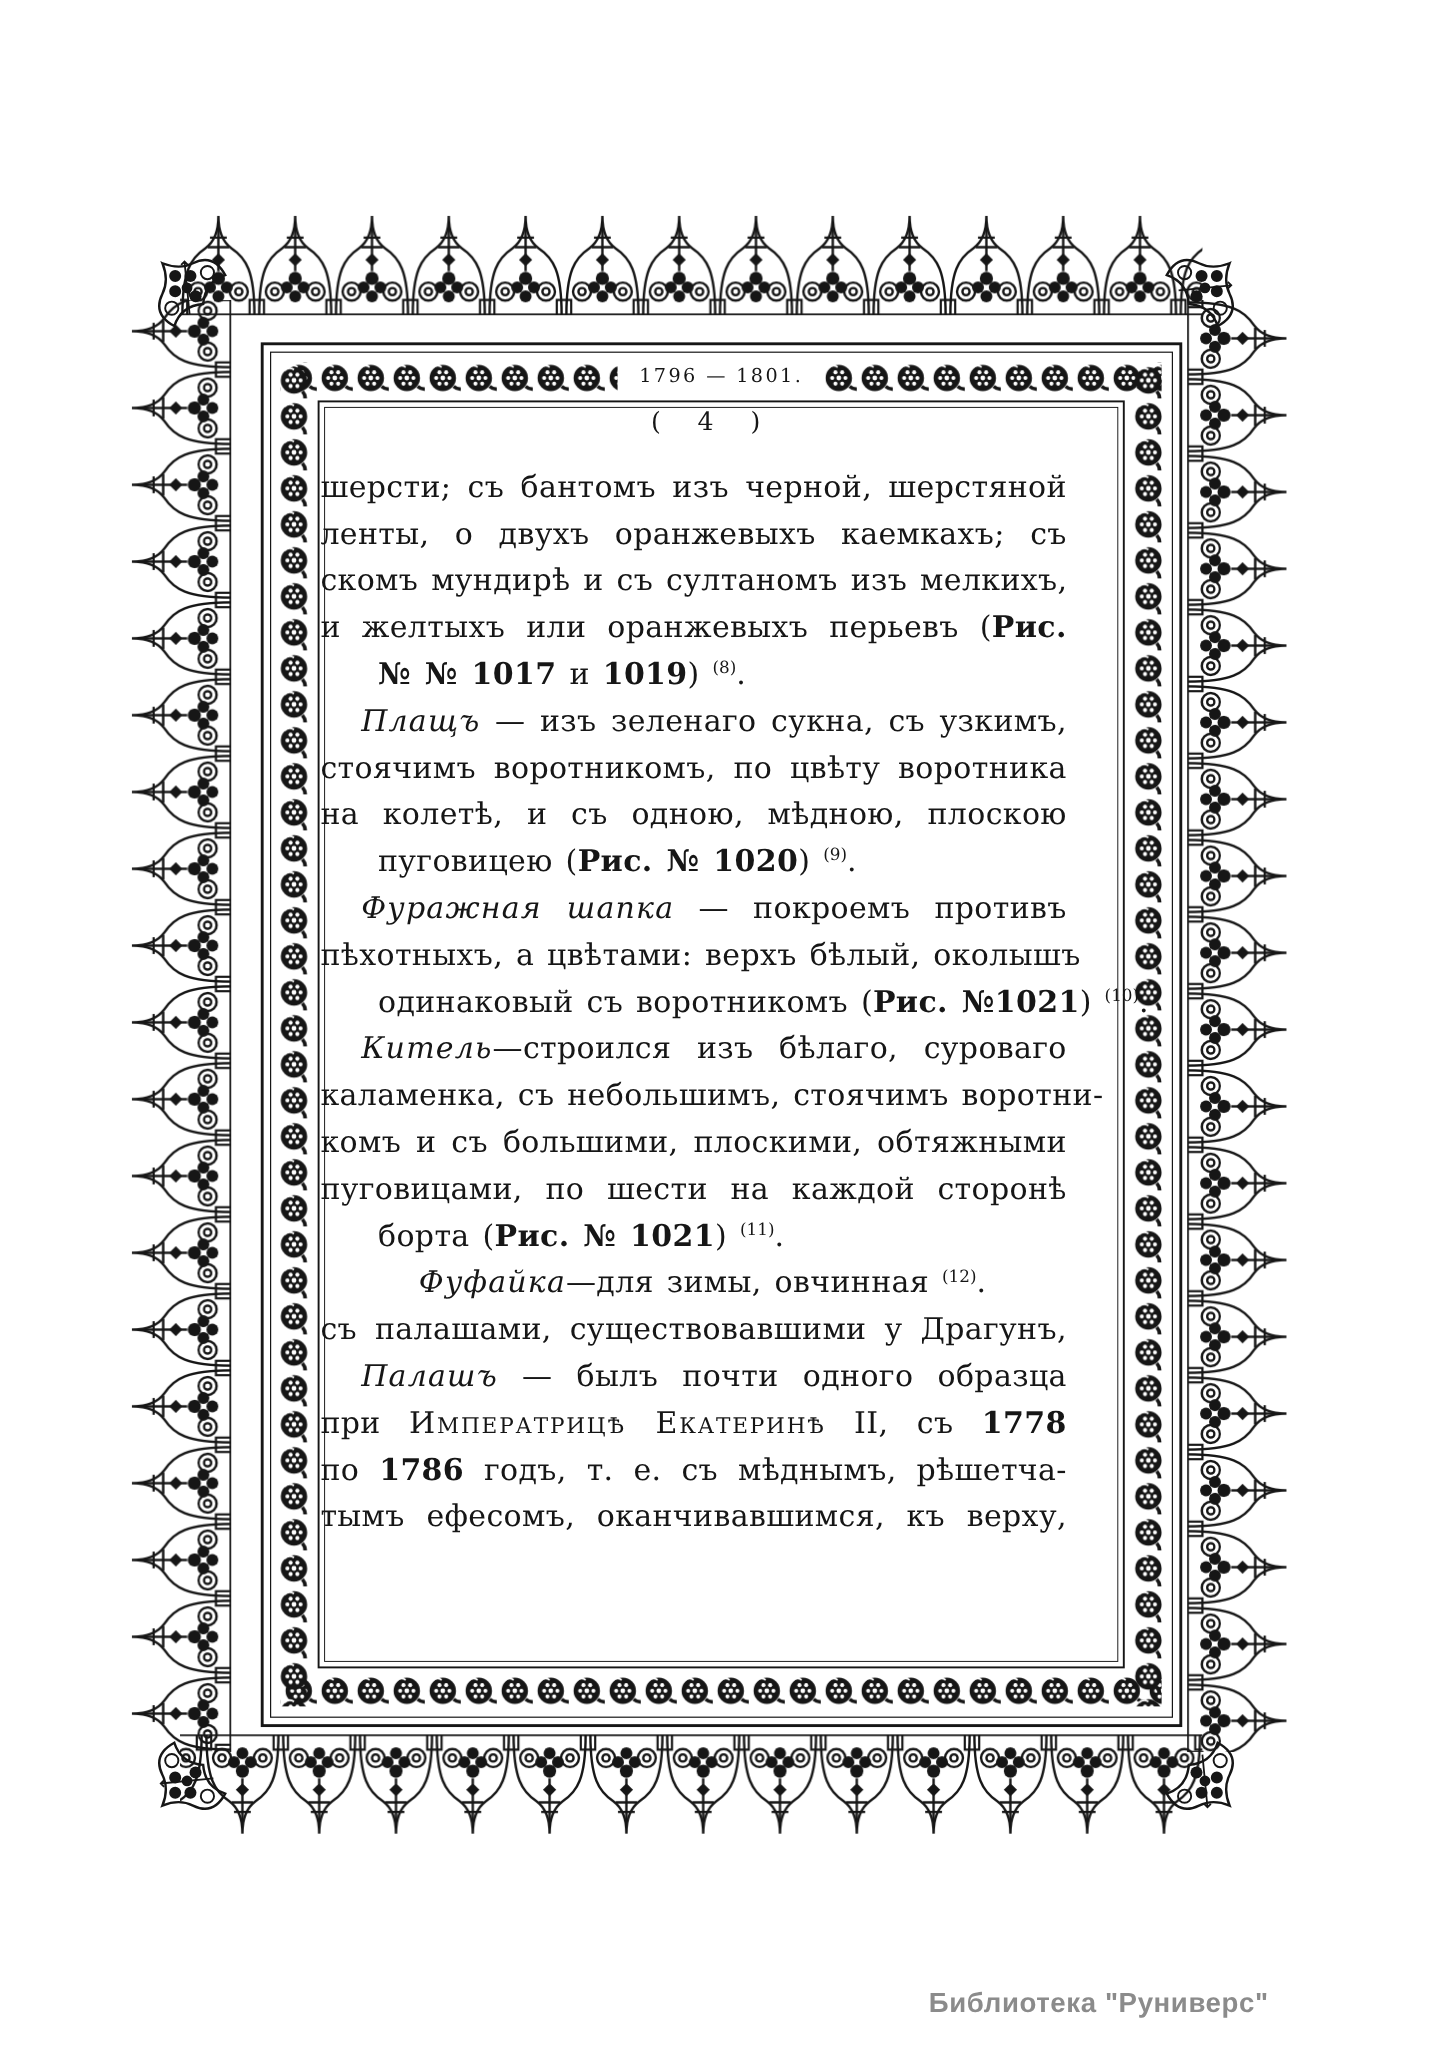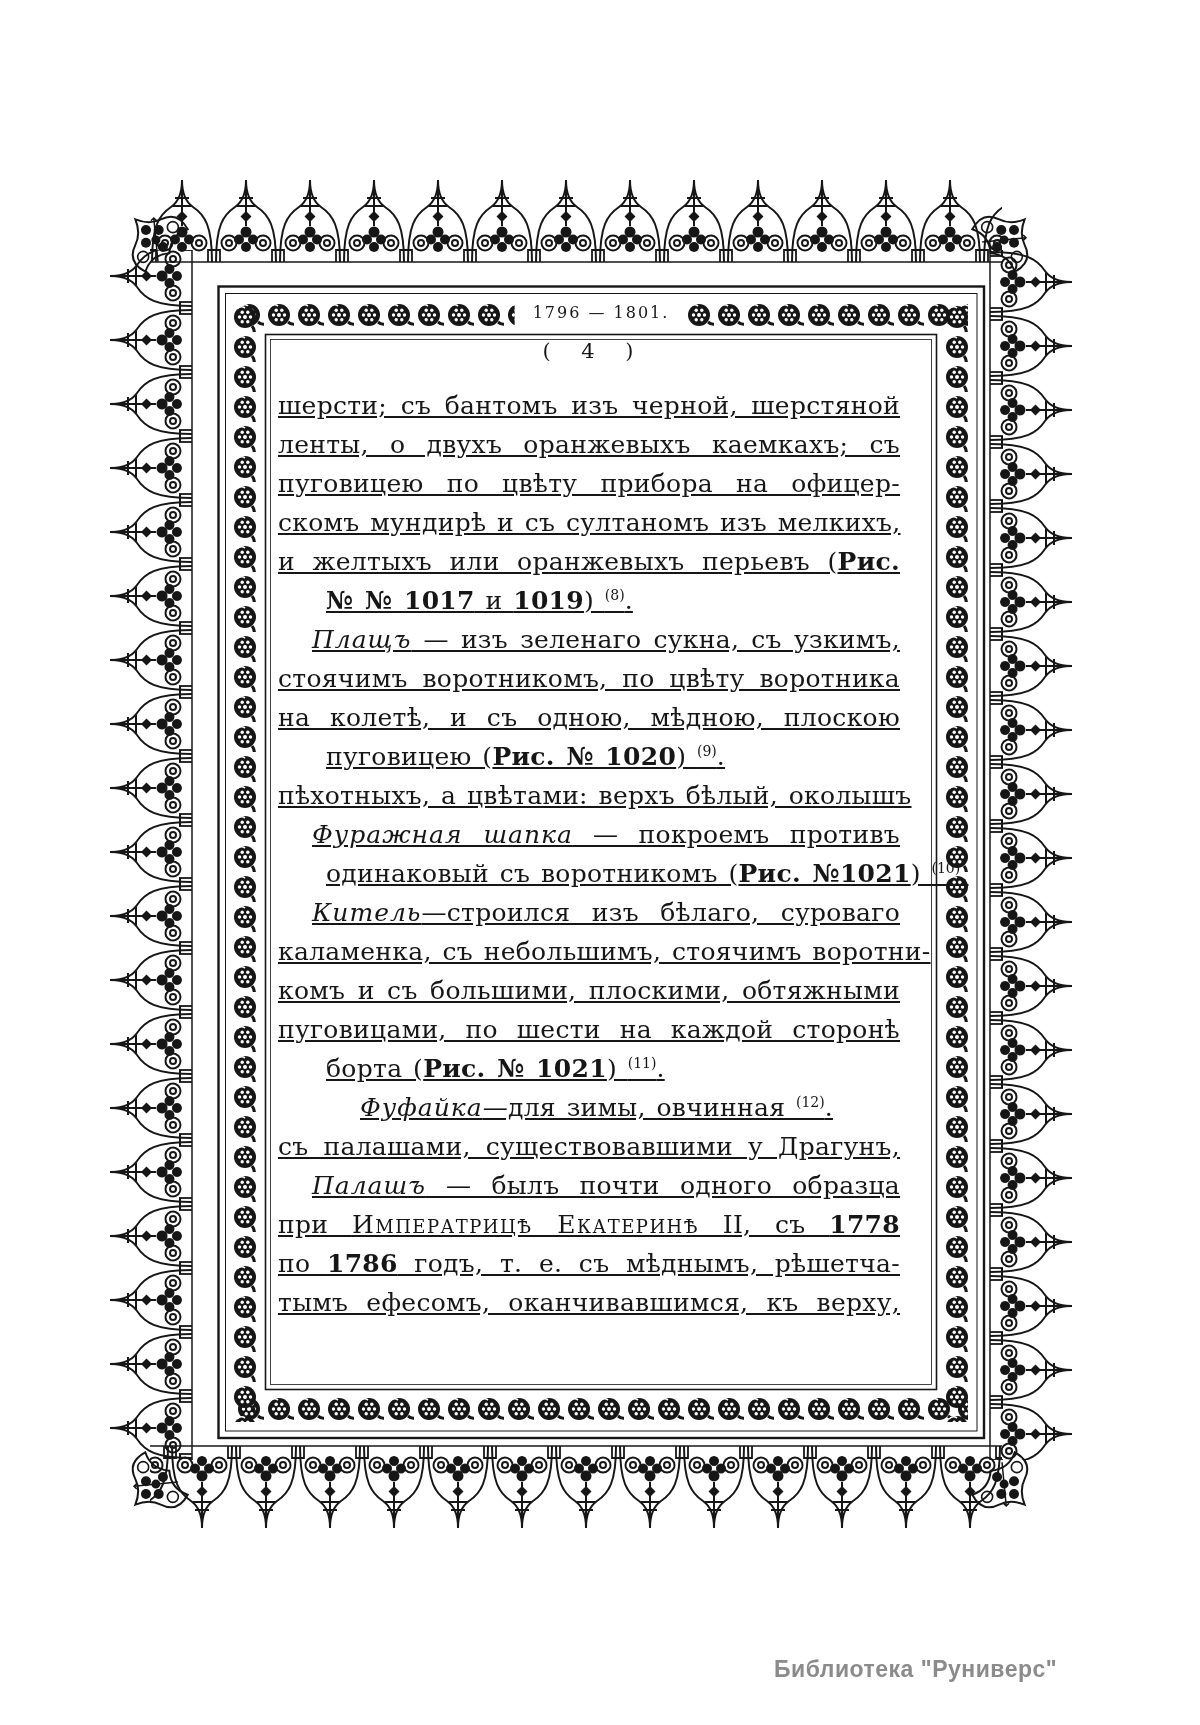--- a/index.html
+++ b/index.html
@@ -15,23 +15,22 @@
     background:#ffffff;padding:0 18px;height:32px;line-height:32px;
     font-size:16px;letter-spacing:2px;white-space:nowrap;
   }
   
   .page-number{
     position:absolute;left:278px;top:339px;width:622px;
     text-align:center;font-size:21px;word-spacing:20px;letter-spacing:2px;
   }
   
   .text-body{
-    position:absolute;left:278px;top:386px;width:622px;
+    position:absolute;left:267px;top:386px;width:622px;
     font-size:25px;
-    text-decoration:underline;
   }
   .tl{
     height:39px;line-height:39px;
     text-align:justify;text-align-last:justify;
     letter-spacing:.3px;word-spacing:2.5px;
     white-space:nowrap;
   }
   .tl.last{text-align-last:left;margin-left:48px;}
   .tl.ind{text-indent:34px;}
   .it{font-style:italic;letter-spacing:1px;}
@@ -153,30 +152,29 @@
   </g>
 </svg>
 
 <div class="years-label">1796 — 1801.</div>
 
 <div class="page-number">(   4   )</div>
 
 <div class="text-body" id="text-body">
     <div class="tl"><span>шерсти; съ бантомъ изъ черной, шерстяной</span></div>
     <div class="tl"><span>ленты, о двухъ оранжевыхъ каемкахъ; съ</span></div>
-    <div class="tl"><span>пуговицею по цвѣту прибора на офицер-</span></div>
     <div class="tl"><span>скомъ мундирѣ и съ султаномъ изъ мелкихъ,</span></div>
     <div class="tl"><span>и желтыхъ или оранжевыхъ перьевъ (</span><span class="bd">Рис.</span></div>
     <div class="tl last"><span class="bd">№ № 1017</span><span> и </span><span class="bd">1019</span><span>) </span><span class="sup">(8)</span><span>.</span></div>
     <div class="tl ind"><span class="it">Плащъ</span><span> — изъ зеленаго сукна, съ узкимъ,</span></div>
     <div class="tl"><span>стоячимъ воротникомъ, по цвѣту воротника</span></div>
     <div class="tl"><span>на колетѣ, и съ одною, мѣдною, плоскою</span></div>
     <div class="tl last"><span>пуговицею (</span><span class="bd">Рис. № 1020</span><span>) </span><span class="sup">(9)</span><span>.</span></div>
+    <div class="tl ind"><span class="it">Фуражная шапка</span><span> — покроемъ противъ</span></div>
     <div class="tl"><span>пѣхотныхъ, а цвѣтами: верхъ бѣлый, околышъ</span></div>
-    <div class="tl ind"><span class="it">Фуражная шапка</span><span> — покроемъ противъ</span></div>
     <div class="tl last"><span>одинаковый съ воротникомъ (</span><span class="bd">Рис. №1021</span><span>) </span><span class="sup">(10)</span><span>.</span></div>
     <div class="tl ind"><span class="it">Китель</span><span>—строился изъ бѣлаго, суроваго</span></div>
     <div class="tl"><span>каламенка, съ небольшимъ, стоячимъ воротни-</span></div>
     <div class="tl"><span>комъ и съ большими, плоскими, обтяжными</span></div>
     <div class="tl"><span>пуговицами, по шести на каждой сторонѣ</span></div>
     <div class="tl last"><span>борта (</span><span class="bd">Рис. № 1021</span><span>) </span><span class="sup">(11)</span><span>.</span></div>
     <div class="tl ind last"><span class="it">Фуфайка</span><span>—для зимы, овчинная </span><span class="sup">(12)</span><span>.</span></div>
     <div class="tl"><span>съ палашами, существовавшими у Драгунъ,</span></div>
     <div class="tl ind"><span class="it">Палашъ</span><span> — былъ почти одного образца</span></div>
     <div class="tl"><span>при </span><span class="sc">Императрицѣ Екатеринѣ</span><span> II, съ </span><span class="bd">1778</span></div>

